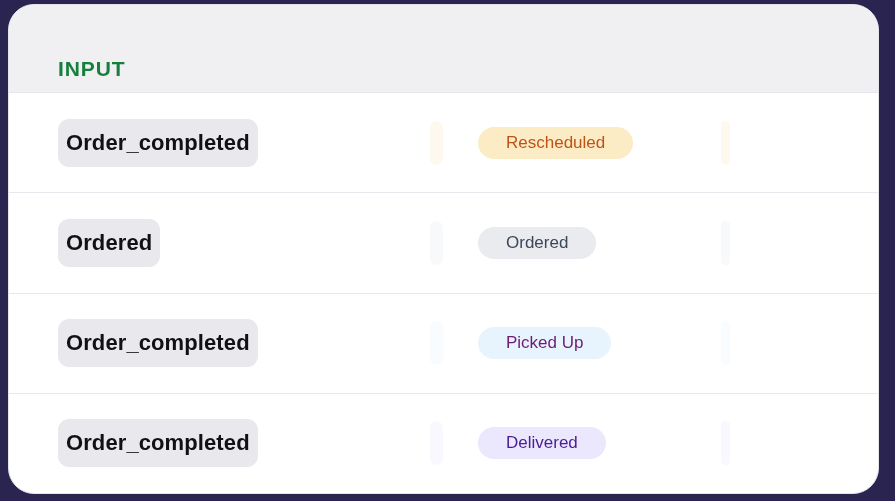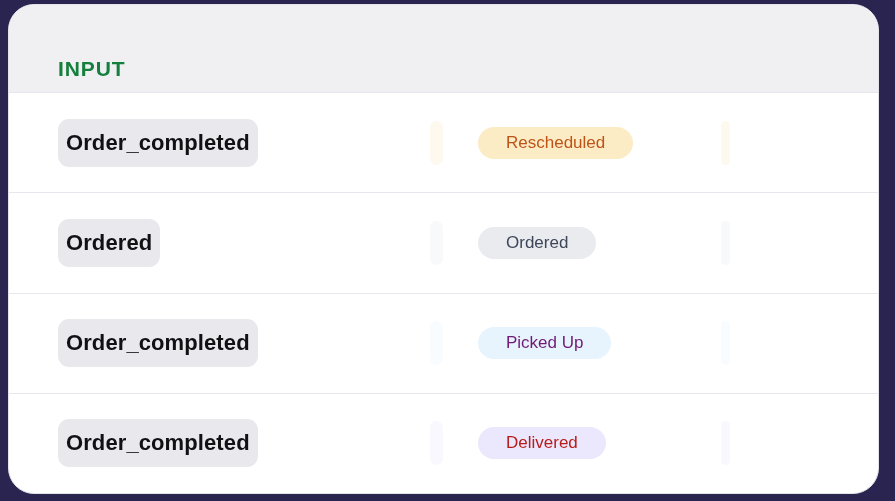--- a/index.html
+++ b/index.html
@@ -165,18 +165,18 @@
       </div>
     </div>
 
     <div class="row">
       <div class="cell-input">
         <span class="input-pill">Order_completed</span>
       </div>
       <div class="cell-output">
         <span class="sliver-left" style="background: rgb(235, 231, 252);"></span>
         <span class="sliver-right" style="background: rgb(235, 231, 252);"></span>
-        <span class="badge" style="background: rgb(235, 231, 252); color: #b91c1c;">Delivered</span>
+        <span class="badge" style="background: rgb(235, 231, 252); color: #4c1d95;">Delivered</span>
       </div>
     </div>
 
   </div>
 </div>
 
 </body></html>

